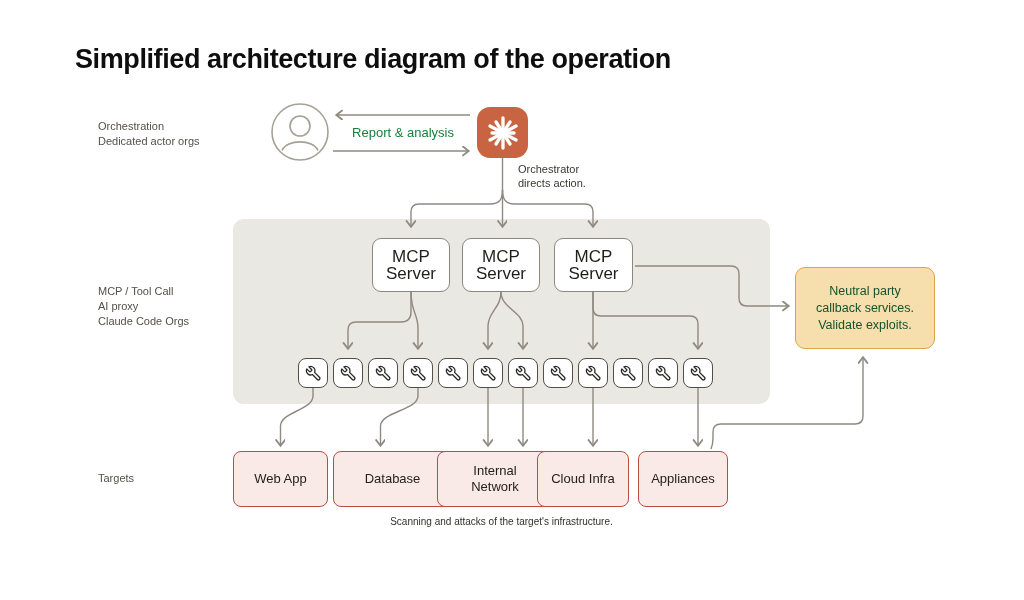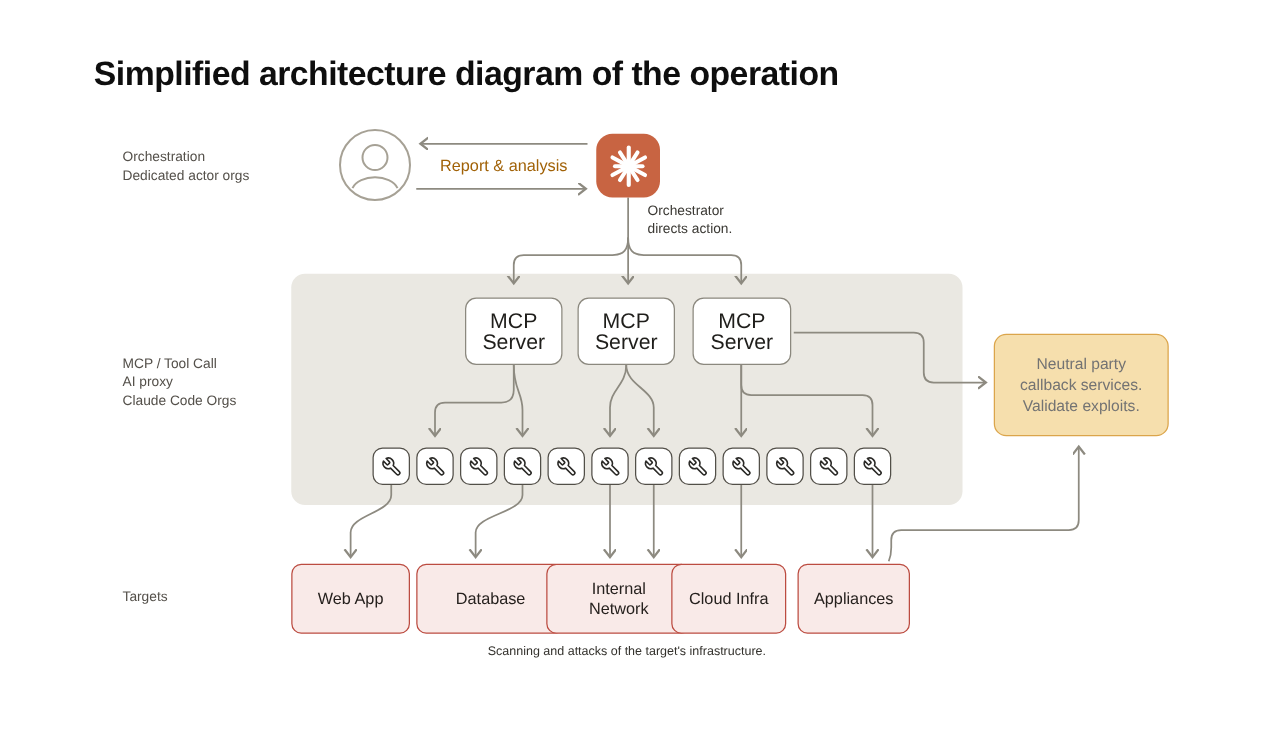--- a/index.html
+++ b/index.html
@@ -15,34 +15,34 @@
   .title{position:absolute;left:75px;top:22px;font-size:27px;font-weight:800;
          letter-spacing:-0.4px;color:#0E0E0E;margin-top:22px;}
   .lbl{position:absolute;left:98px;font-size:11px;line-height:15px;color:var(--text_muted);}
   .lbl.r1{top:119px;} .lbl.r2{top:284px;} .lbl.r3{top:471px;}
   .svglayer{position:absolute;left:0;top:0;pointer-events:none;z-index:3;}
   .panel{position:absolute;left:233px;top:219px;width:537px;height:185px;
          background:var(--panel);border-radius:11px;z-index:1;}
   .claude{position:absolute;left:477px;top:107px;width:51px;height:51px;background:var(--accent);
           border-radius:13px;z-index:4;display:flex;align-items:center;justify-content:center;}
   .report{position:absolute;left:336px;top:125px;width:134px;text-align:center;
-          font-size:13px;font-weight:500;color:#a16207;z-index:4;}
+          font-size:13px;font-weight:500;color:#15803d;z-index:4;}
   .directs{position:absolute;left:518px;top:162px;font-size:11px;line-height:14px;
            color:#3A3833;z-index:4;}
   .mcp{position:absolute;top:238px;height:54px;background:#fff;border:1.2px solid var(--box_border);
        border-radius:9px;display:flex;align-items:center;justify-content:center;text-align:center;
        font-size:17px;line-height:17px;font-weight:500;color:var(--text_dark);z-index:4;}
   .mcp.m1{left:372px;width:78px;} .mcp.m2{left:462px;width:78px;} .mcp.m3{left:554px;width:79px;}
   .toolrow{position:absolute;left:298px;top:358px;display:flex;gap:5px;z-index:4;}
   .tool-box{width:30px;height:30px;background:#fff;border:1.2px solid var(--tool_border);
             border-radius:8px;display:flex;align-items:center;justify-content:center;}
   .neutral{position:absolute;left:795px;top:267px;width:140px;height:82px;background:var(--neutral_fill);
            border:1.5px solid var(--neutral_border);border-radius:10px;display:flex;align-items:center;
            justify-content:center;text-align:center;font-size:12.5px;line-height:17px;font-weight:500;
-           color:#737373;z-index:4;}
+           color:#14532d;z-index:4;}
   .target{position:absolute;top:451px;height:56px;background:var(--target_fill);
           border:1.5px solid var(--target_border);border-radius:8px;display:flex;align-items:center;
           justify-content:center;text-align:center;font-size:13px;line-height:16px;font-weight:500;
           color:#26211E;z-index:4;}
   .t0{left:233px;width:95px;} .t1{left:333px;width:119px;} .t2{left:437px;width:116px;}
   .t3{left:537px;width:92px;} .t4{left:638px;width:90px;}
   .caption{position:absolute;left:233px;top:516px;width:537px;text-align:center;
            font-size:10px;font-weight:500;color:#33312C;z-index:4;}
   .cline{stroke:var(--line);stroke-width:1.4;fill:none;}
   .arrhead{stroke:var(--line);stroke-width:1.3;fill:none;}

